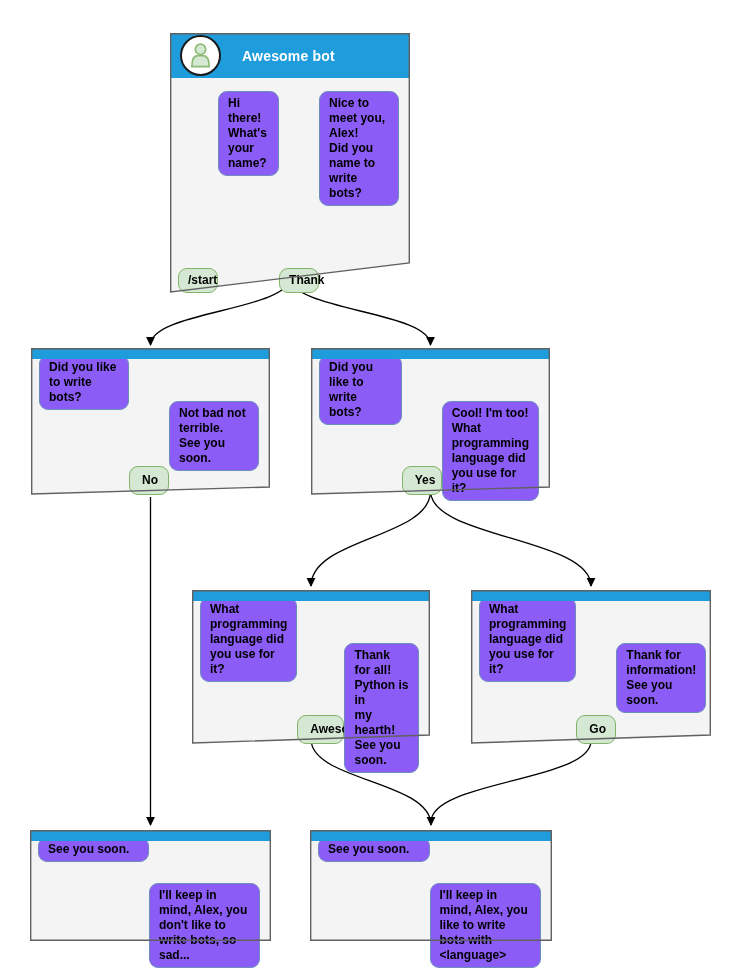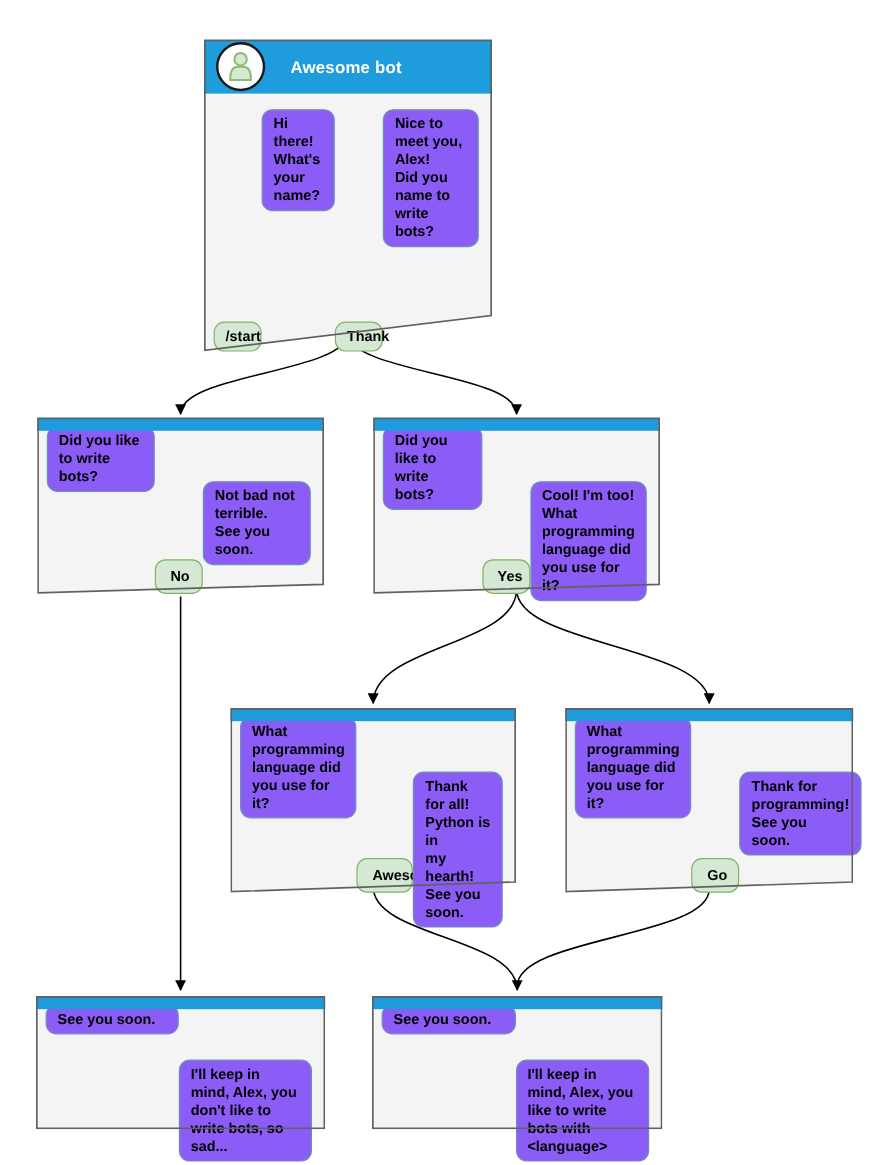--- a/index.html
+++ b/index.html
@@ -196,21 +196,21 @@
 
   <section class="window collapsed" style="left:471px; top:590px; width:240px; height:154px;">
     <svg class="frame-bg" viewBox="0 0 240 154">
       <polygon points="0.7,0.7 239.3,0.7 239.3,145 0.7,153" fill="#f4f4f4"></polygon>
     </svg>
     <div class="strip"></div>
     <div class="msgs">
       <div class="bubble bot">What programming
 language did you use for it?</div>
       <div class="bubble user">Go</div>
-      <div class="bubble bot">Thank for programming!
+      <div class="bubble bot">Thank for information!
 See you soon.</div>
     </div>
     <svg class="frame-line" viewBox="0 0 240 154">
       <polygon points="0.7,0.7 239.3,0.7 239.3,145 0.7,153" fill="none" stroke="#616161" stroke-width="1.4"></polygon>
     </svg>
   </section>
 
   <section class="window collapsed" style="left:30px; top:830px; width:241px; height:111px;">
     <svg class="frame-bg" viewBox="0 0 241 111">
       <polygon points="0.7,0.7 240.3,0.7 240.3,110.3 0.7,110.3" fill="#f4f4f4"></polygon>

